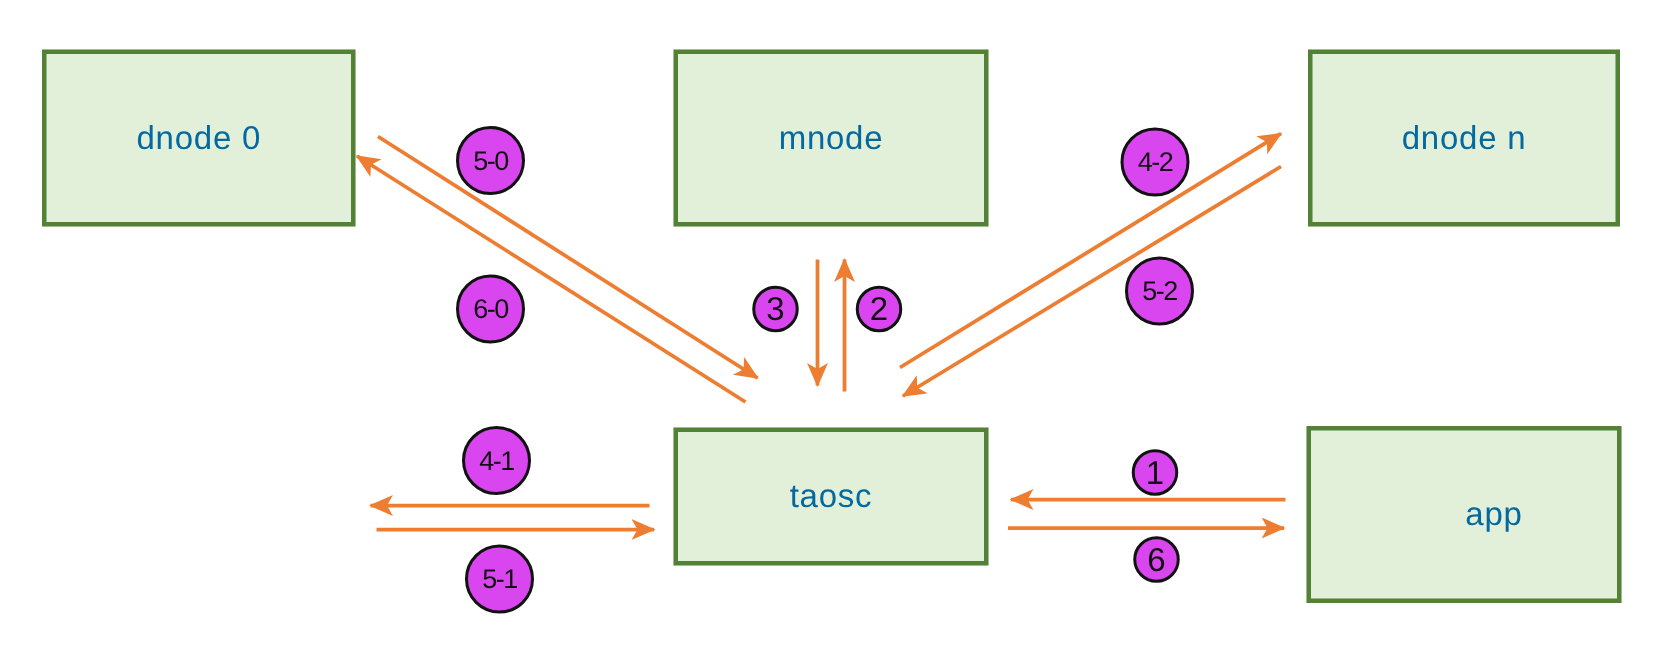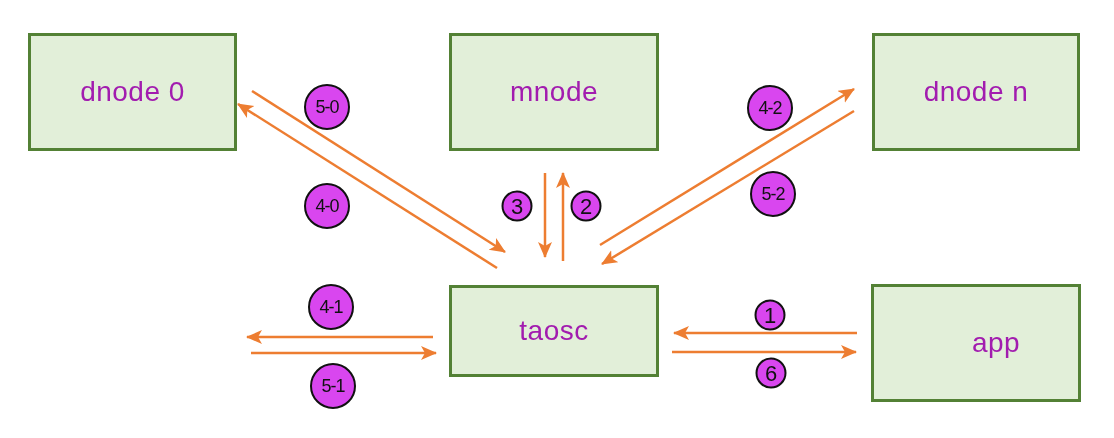--- a/index.html
+++ b/index.html
@@ -24,22 +24,22 @@
   .node {
     position: absolute;
     background: #e2efd9;
     border: 3px solid #538135;
     box-sizing: border-box;
     display: flex;
     align-items: center;
     justify-content: center;
   }
   .node-label {
-    font-size: 28px;
-    color: #a21caf;
+    font-size: 22px;
+    color: #0369a1;
     letter-spacing: 0.5px;
     white-space: nowrap;
   }
   .edge-label {
     position: absolute;
     transform: translate(-50%, -50%);
     background: #d946ef;
     border: 2.6px solid #111111;
     border-radius: 50%;
     box-sizing: border-box;
@@ -100,21 +100,21 @@
     <span class="node-label">mnode</span>
   </div>
   <div class="node" style="left:449px; top:285px; width:210px; height:92px;">
     <span class="node-label">taosc</span>
   </div>
   <div class="node" style="left:871px; top:284px; width:210px; height:118px;padding-left:40px;">
     <span class="node-label">app</span>
   </div>
 
   <div class="edge-label lg" style="left:327px; top:107px;">5-0</div>
-  <div class="edge-label lg" style="left:327px; top:206px;">4-0</div>
+  <div class="edge-label lg" style="left:327px; top:206px;">6-0</div>
   <div class="edge-label sm" style="left:517px; top:206px;">3</div>
   <div class="edge-label sm" style="left:586px; top:206px;">2</div>
   <div class="edge-label lg" style="left:770px; top:108px;">4-2</div>
   <div class="edge-label lg" style="left:773px; top:194px;text-align:right;">5-2</div>
   <div class="edge-label lg" style="left:331px; top:307px;">4-1</div>
   <div class="edge-label lg" style="left:333px; top:386px;">5-1</div>
   <div class="edge-label sm" style="left:770px; top:315px;">1</div>
   <div class="edge-label sm" style="left:771px; top:373px;">6</div>
 
 </div>

